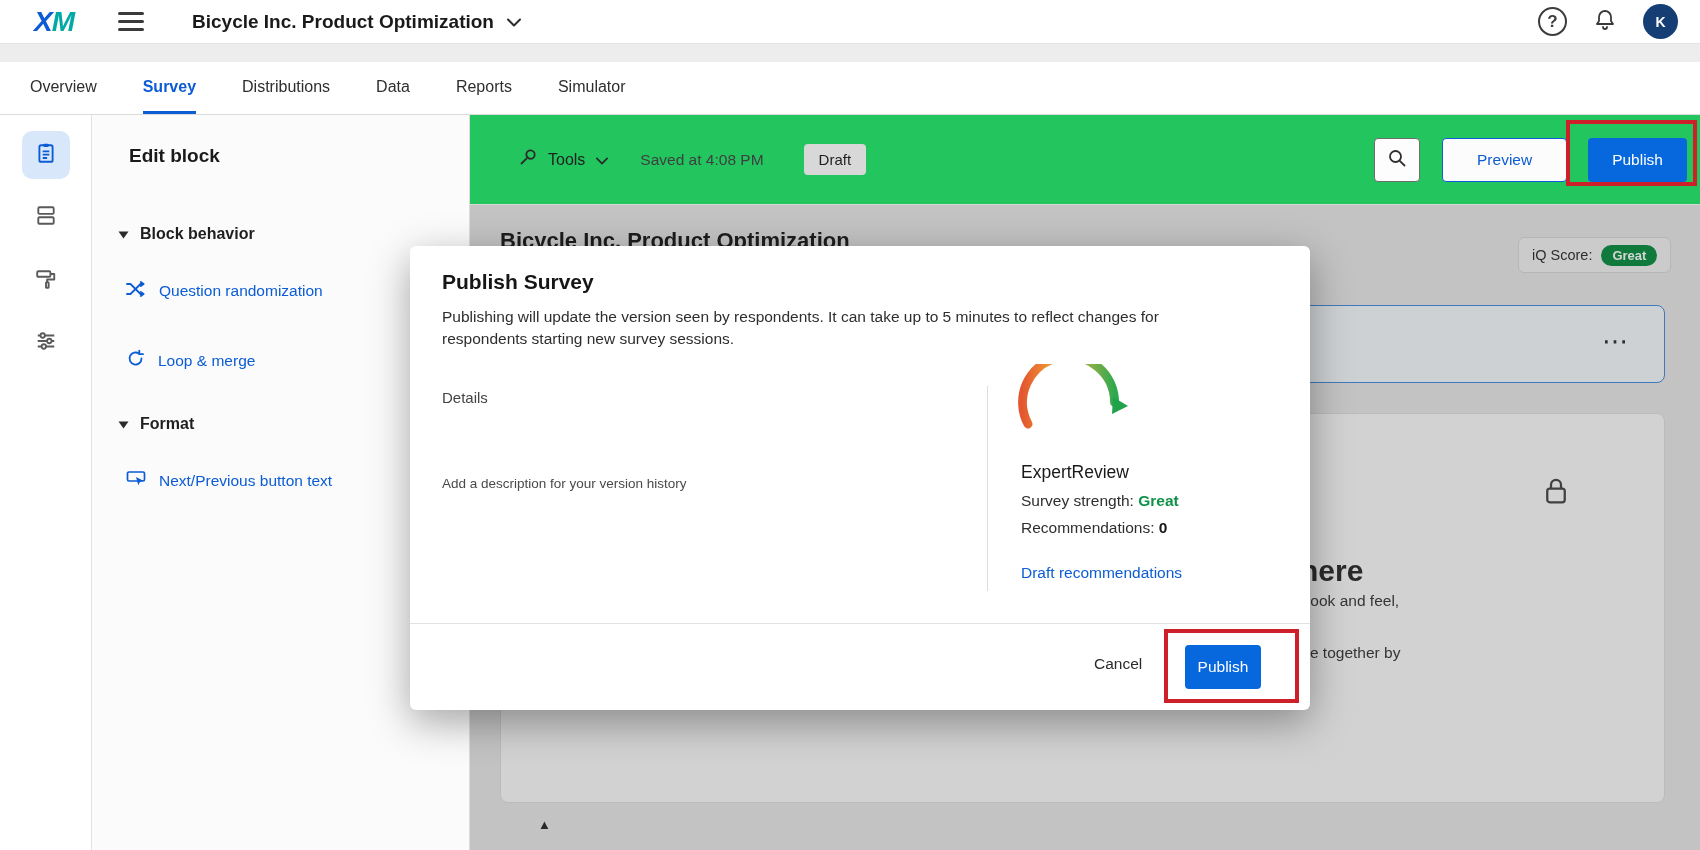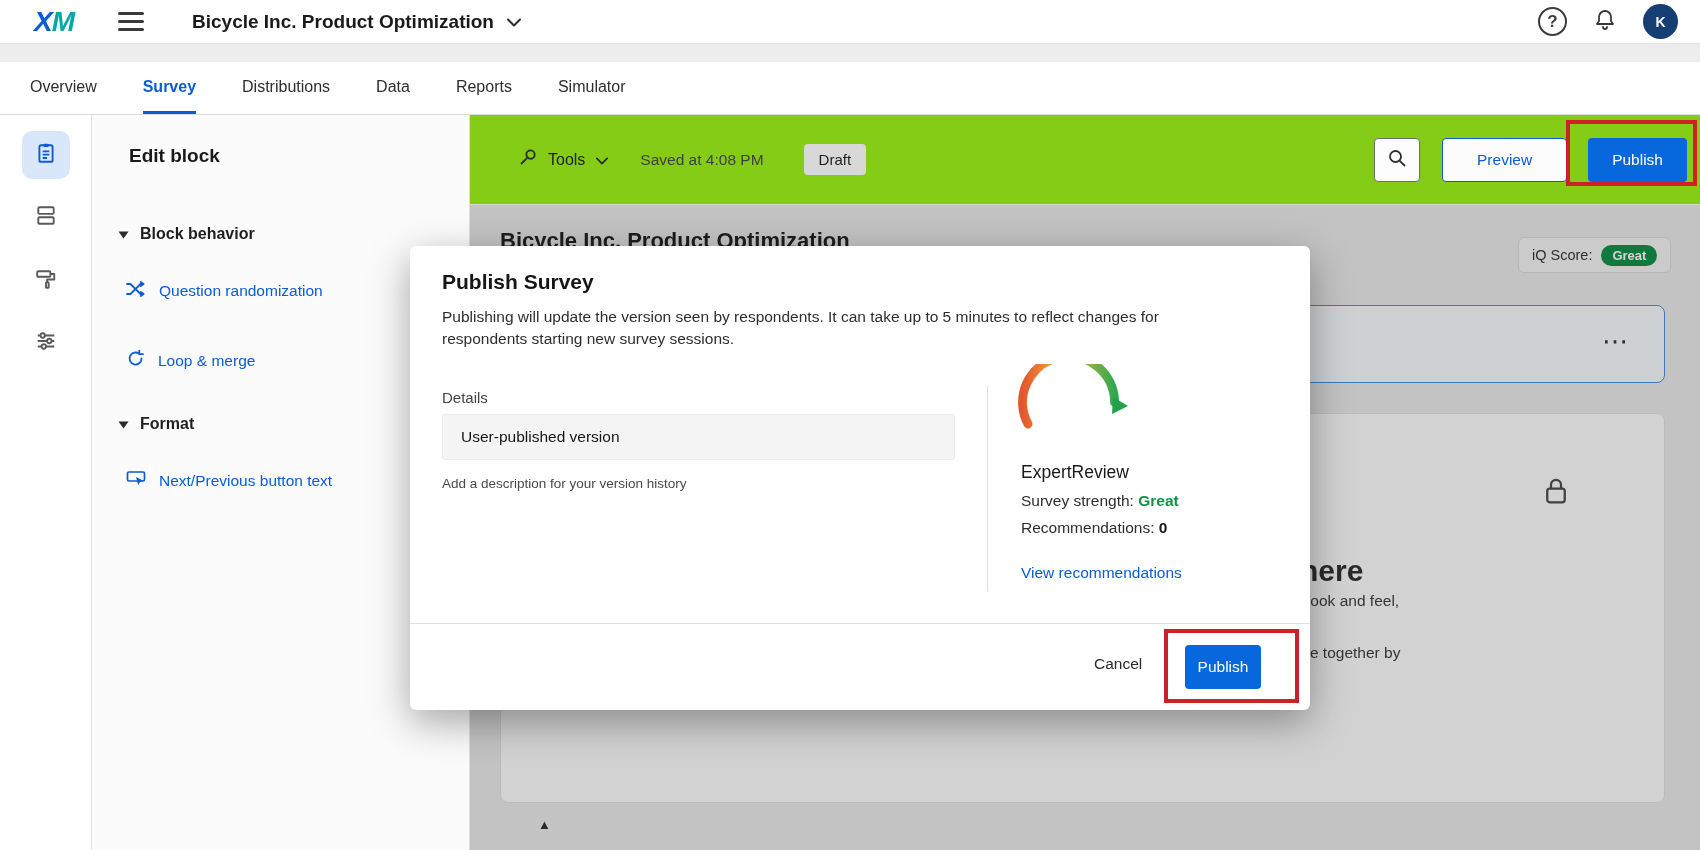--- a/index.html
+++ b/index.html
@@ -40,21 +40,21 @@
   .panel { position:absolute; left:92px; top:115px; width:378px; height:735px; background:#fbfbfb;
            border-right:1px solid #dcdcdc; z-index:3; }
   .panel-title { position:absolute; left:37px; top:30px; font-size:19px; font-weight:700; color:#1a1a1a; }
   .section-hdr { position:absolute; left:26px; display:flex; align-items:center; gap:11px;
                  font-size:16px; font-weight:700; color:#1f1f1f; }
   .panel-link { position:absolute; left:34px; display:flex; align-items:center; gap:13px;
                 color:#0b5cd5; font-size:15.5px; }
 
   
   .content { position:absolute; left:470px; top:115px; width:1230px; height:735px; z-index:1; }
-  .toolbar { position:absolute; left:0; top:0; width:1230px; height:90px; background:#84cc16;
+  .toolbar { position:absolute; left:0; top:0; width:1230px; height:90px; background:#22c55e;
              border-bottom:1px solid #d7d7d7; display:flex; align-items:center; }
   .tools-btn { margin-left:48px; display:flex; align-items:center; gap:11px; font-size:16px; color:#1f1f1f; }
   .saved-text { margin-left:32px; font-size:15.5px; color:#3f3f3f; }
   .draft-badge { margin-left:40px; background:#d8d8d8; border-radius:4px; padding:7px 15px; font-size:15px; color:#1f1f1f; }
   .tb-spacer { flex:1; }
   .search-btn { width:46px; height:44px; border:1px solid #6e6e6e; border-radius:4px; background:#fdfdfd;
                 display:flex; align-items:center; justify-content:center; }
   .preview-btn { margin-left:22px; height:44px; padding:0 34px; border:1px solid #0b5cd5; color:#0b5cd5;
                  background:#fcfcfc; border-radius:4px; font-size:15.5px; display:flex; align-items:center; }
   .publish-btn-top { margin-left:21px; margin-right:13px; height:44px; padding:0 24px; border:none; color:#fff;
@@ -302,21 +302,20 @@
       <span class="caret-up clickable">▲</span>
     </div>
 
     <div class="dim"></div>
   </div>
 
   <div class="modal">
     <div class="m-title">Publish Survey</div>
     <div class="m-desc">Publishing will update the version seen by respondents. It can take up to 5 minutes to reflect changes for respondents starting new survey sessions.</div>
     <div class="m-details">Details</div>
-    <input class="m-input" value="User-published version" style="">
     <div class="m-hint">Add a description for your version history</div>
 
     <div class="m-vdivider"></div>
 
     <div class="m-gauge">
       <svg width="130" height="70" viewBox="0 0 130 70">
         <defs>
           <linearGradient id="gaugeGrad" x1="0" y1="0" x2="1" y2="0">
             <stop offset="0%" stop-color="#e4572e"></stop>
             <stop offset="45%" stop-color="#f3b73a"></stop>
@@ -327,21 +326,21 @@
         <polygon points="99,33 114,42 98,50" fill="#1fa24a"></polygon>
       </svg>
     </div>
     <div class="m-er-title">ExpertReview</div>
     <div class="m-strength">
       <span>Survey strength: </span><b>Great</b>
     </div>
     <div class="m-rec">
       <span>Recommendations: </span><b>0</b>
     </div>
-    <div class="m-link clickable">View recommendations</div>
+    <div class="m-link clickable">Draft recommendations</div>
 
     <div class="m-footer-divider"></div>
     <div class="m-cancel clickable">Cancel</div>
     <button class="m-publish clickable">Publish</button>
   </div>
 
   <div class="red-top"></div>
   <div class="red-modal"></div>
 
 </div>

